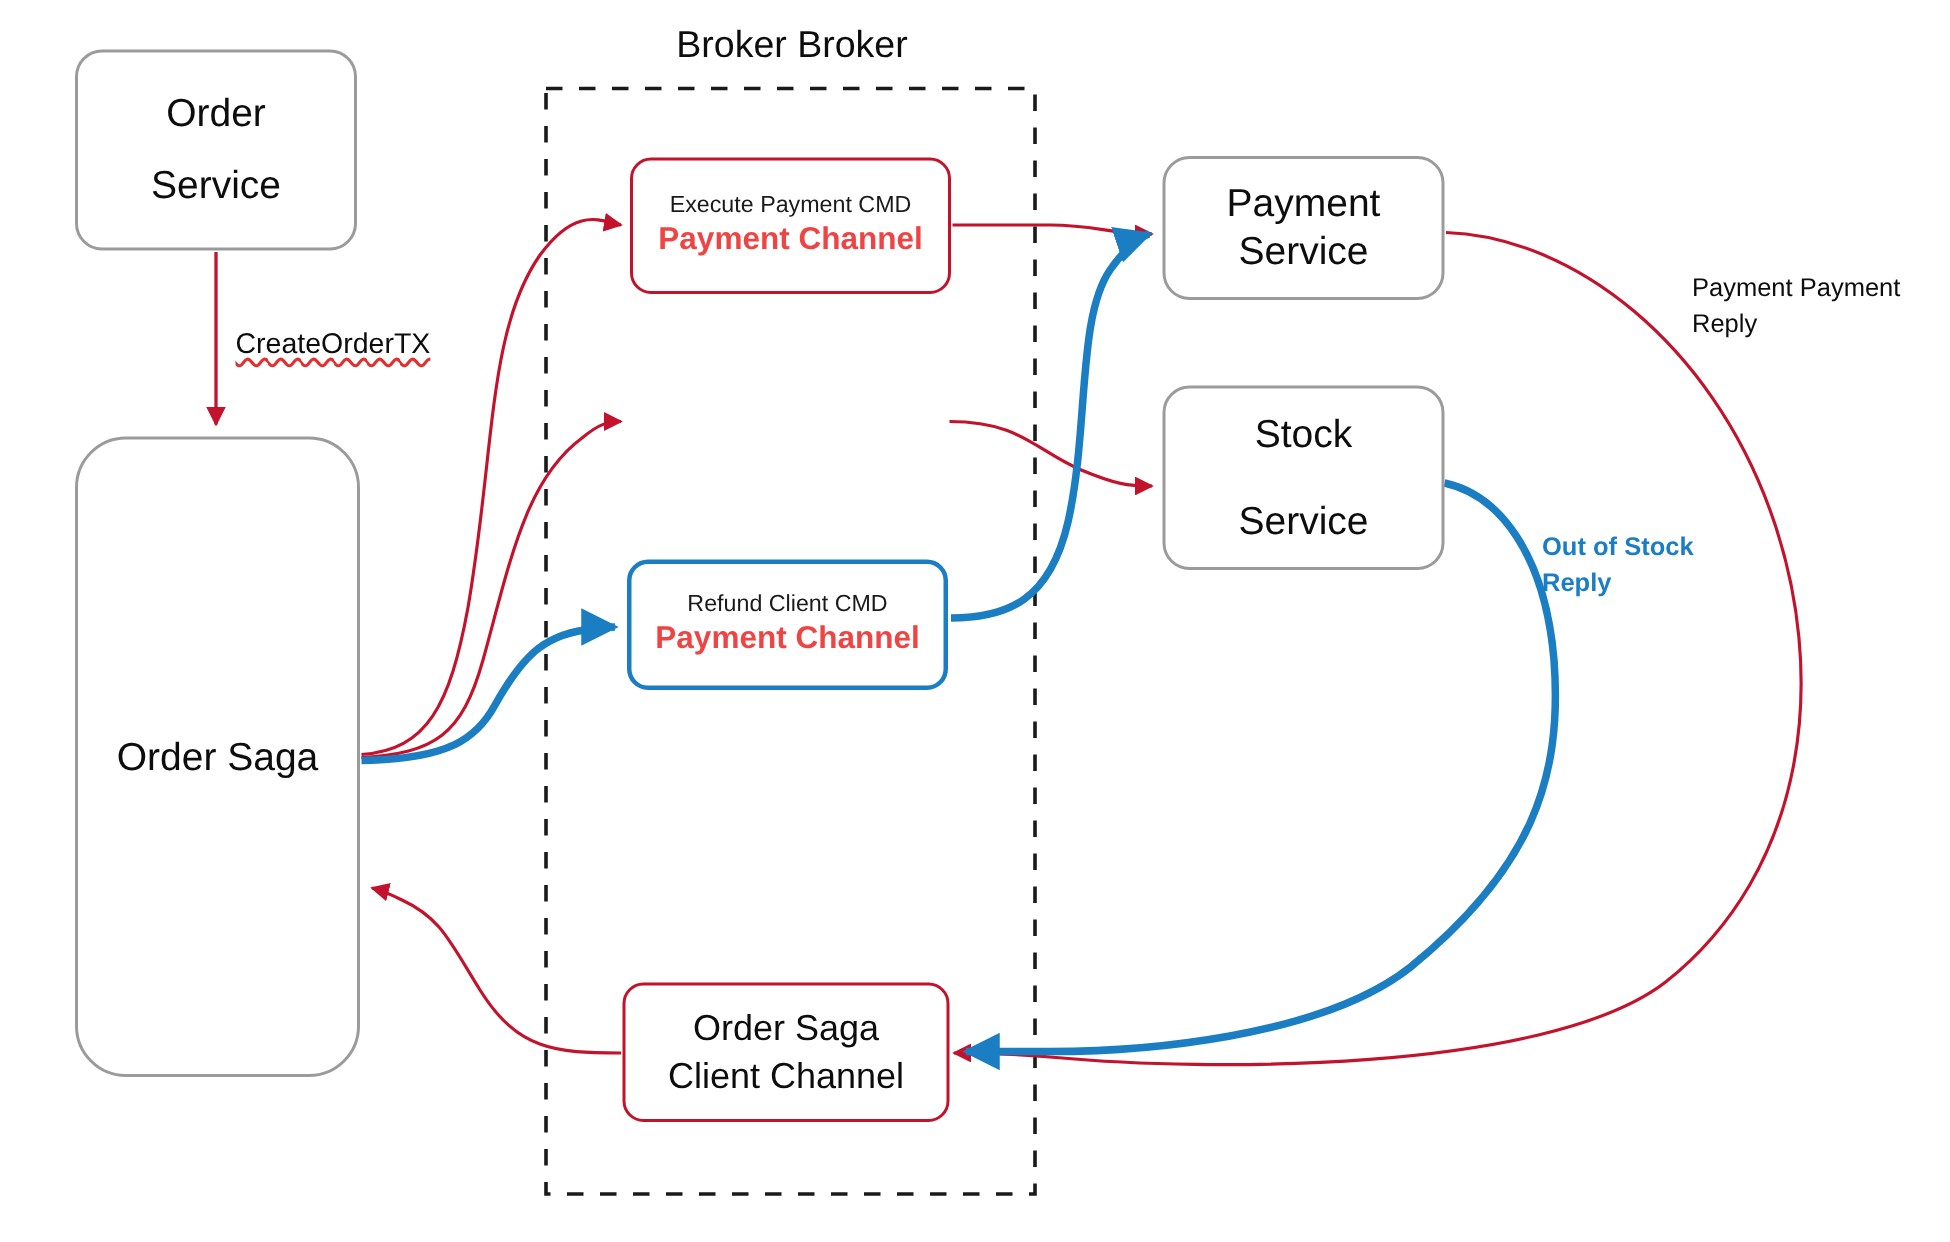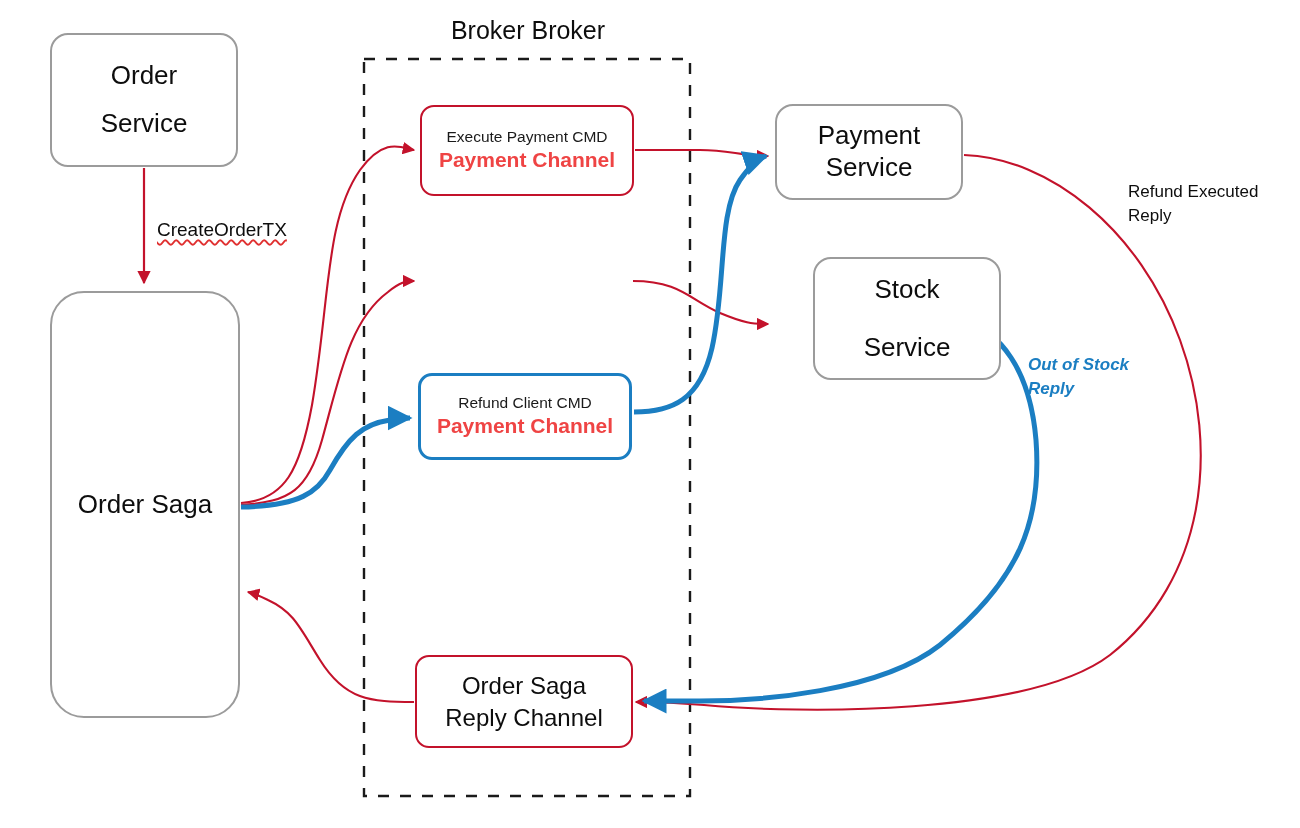--- a/index.html
+++ b/index.html
@@ -77,21 +77,20 @@
   }
   .edge-label {
     position: absolute;
     font-size: 17px;
     line-height: 1.4;
     color: #0d0d0d;
   }
   .edge-label.blue {
     color: #1B7EC2;
     font-weight: 700;
-    font-style: italic;
   }
   .edge-label.tx {
     font-size: 19px;
     text-decoration: underline wavy #e03030;
     text-decoration-thickness: 1.6px;
     text-underline-offset: 3px;
   }
 </style>
 </head>
 <body>
@@ -140,45 +139,45 @@
 
   <div class="node service" style="left:50px; top:291px; width:190px; height:427px; border-radius:34px;">
     <div class="svc-line">Order Saga</div>
   </div>
 
   <div class="node service" style="left:775px; top:88px; width:188px; height:96px;margin-top:16px;">
     <div class="svc-line">Payment</div>
     <div class="svc-line">Service</div>
   </div>
 
-  <div class="node service" style="left:813px; top:257px; width:188px; height:123px;gap:26px;">
+  <div class="node service" style="left:775px; top:257px; width:188px; height:123px;gap:26px;">
     <div class="svc-line">Stock</div>
     <div class="svc-line">Service</div>
   </div>
 
   <div class="node channel-red" style="left:420px; top:105px; width:214px; height:91px;">
     <div class="ch-sub">Execute Payment CMD</div>
     <div class="ch-main">Payment Channel</div>
   </div>
 
 
   <div class="node channel-blue" style="left:418px; top:373px; width:214px; height:87px;">
     <div class="ch-sub">Refund Client CMD</div>
     <div class="ch-main">Payment Channel</div>
   </div>
 
   <div class="node channel-red" style="left:415px; top:655px; width:218px; height:93px;">
     <div class="ch-big">Order Saga</div>
-    <div class="ch-big">Reply Channel</div>
+    <div class="ch-big">Client Channel</div>
   </div>
 
   <div class="edge-label tx" style="left:157px; top:217px;">CreateOrderTX</div>
 
   <div class="edge-label" style="left:1128px; top:180px;">
-    <div>Refund Executed</div>
+    <div>Payment Payment</div>
     <div>Reply</div>
   </div>
 
   <div class="edge-label blue" style="left:1028px; top:353px;">
     <div>Out of Stock</div>
     <div>Reply</div>
   </div>
 
 </div>
 

